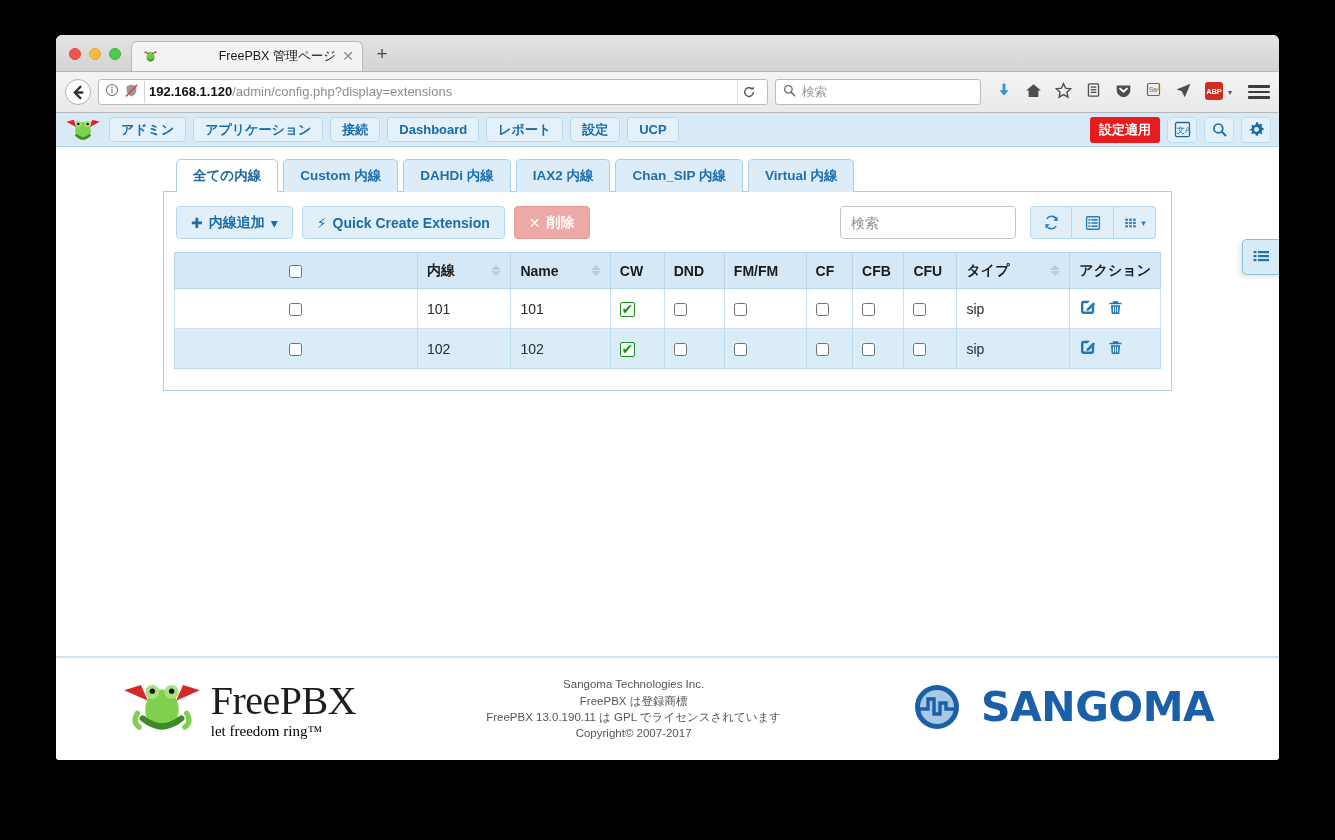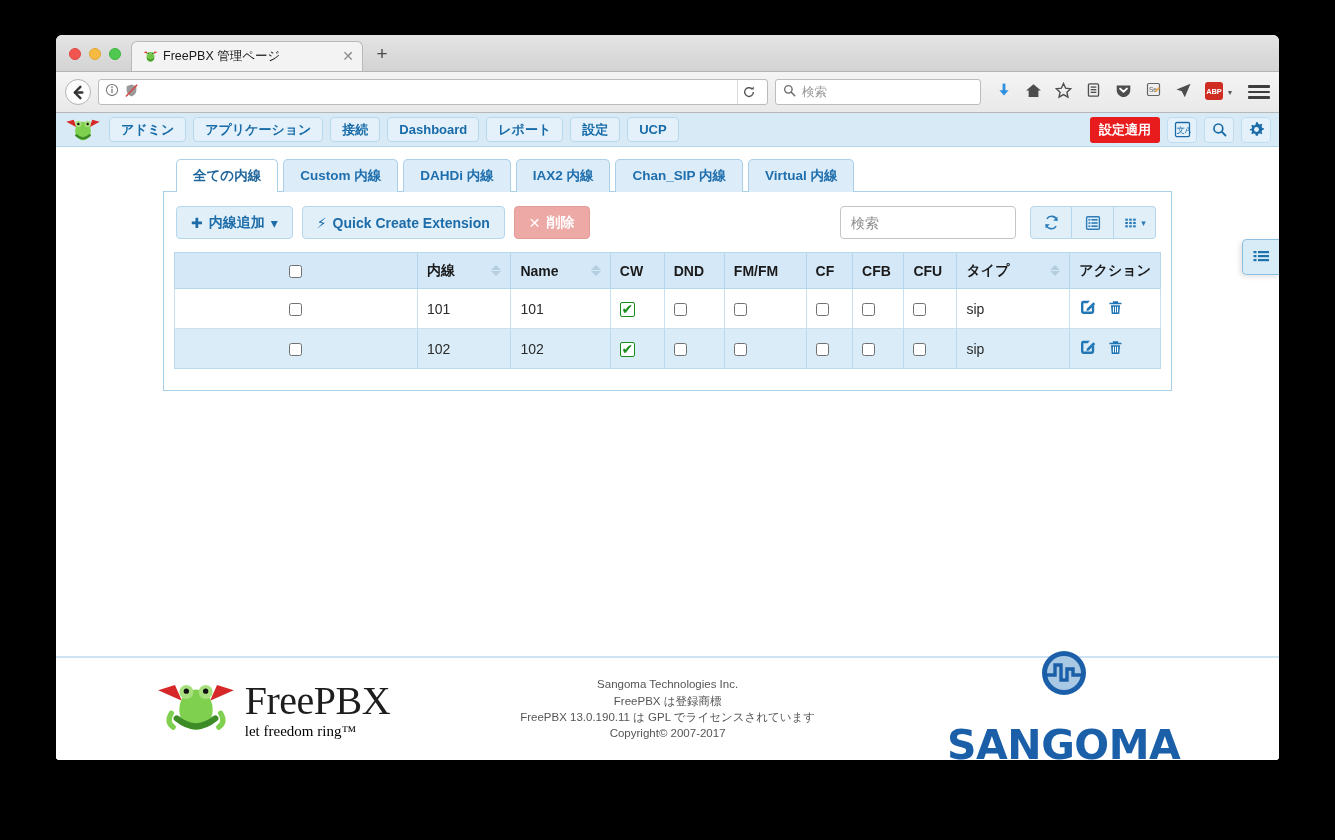--- a/index.html
+++ b/index.html
@@ -54,21 +54,21 @@
     display: flex;
     align-items: center;
     padding: 0 6px 0 10px;
     font-size: 12.5px;
     color: #222;
     position: relative;
   }
   .tab-favicon { width: 17px; height: 16px; flex: 0 0 auto; }
   .tab-title {
     flex: 1 1 auto;
-    text-align: left;
+    text-align: right;
     white-space: nowrap;
     overflow: hidden;
     font-size: 12.5px;
     color: #1a1a1a;
     padding: 0 4px;
   }
   .tab-close {
     width: 16px; height: 16px;
     flex: 0 0 auto;
     color: #8a8a8a;
@@ -394,21 +394,21 @@
     color: #000000;
     margin-top: 3px;
   }
   .legal {
     text-align: center;
     font-size: 11.5px;
     color: #555;
     line-height: 1.42;
     margin-left: 130px;
   }
-  .sangoma { margin-left: 132px; display: flex; align-items: center; gap: 20px; flex-direction: column; }
+  .sangoma { margin-left: 132px; display: flex; align-items: flex-start; gap: 20px; }
   .sangoma-text {
     font-size: 41px;
     font-weight: 700;
     color: #1a5fa8;
     letter-spacing: -0.5px;
     font-family: "DejaVu Sans", sans-serif;
   }
 </style>
 </head>
 <body>
@@ -454,20 +454,21 @@
             <circle cx="8" cy="4.8" r="0.95" fill="#777"></circle>
             <rect x="7.3" y="6.6" width="1.4" height="5" fill="#777"></rect>
           </svg>
       </span>
       <span>
         <svg width="15" height="15" viewBox="0 0 16 16">
             <path d="M8 1.6 L13.2 3.4 V8 c0 3.3-2.6 5.2-5.2 6.3C5.4 13.2 2.8 11.3 2.8 8 V3.4Z" fill="#9a9a9a"></path>
             <path d="M2 14.4 L14 1.8" stroke="#d64545" stroke-width="1.6"></path>
           </svg>
       </span>
+      <span class="url-text"><b>192.168.1.120</b><span>/admin/config.php?display=extensions</span></span>
       <span class="url-reload">
         <svg width="14" height="14" viewBox="0 0 16 16">
             <path d="M13 8a5 5 0 1 1-1.6-3.6" fill="none" stroke="#555" stroke-width="1.6"></path>
             <path d="M13.4 1.6 V5.2 H9.8 Z" fill="#555"></path>
           </svg>
       </span>
     </div>
 
     <div class="searchbar">
       <span>

